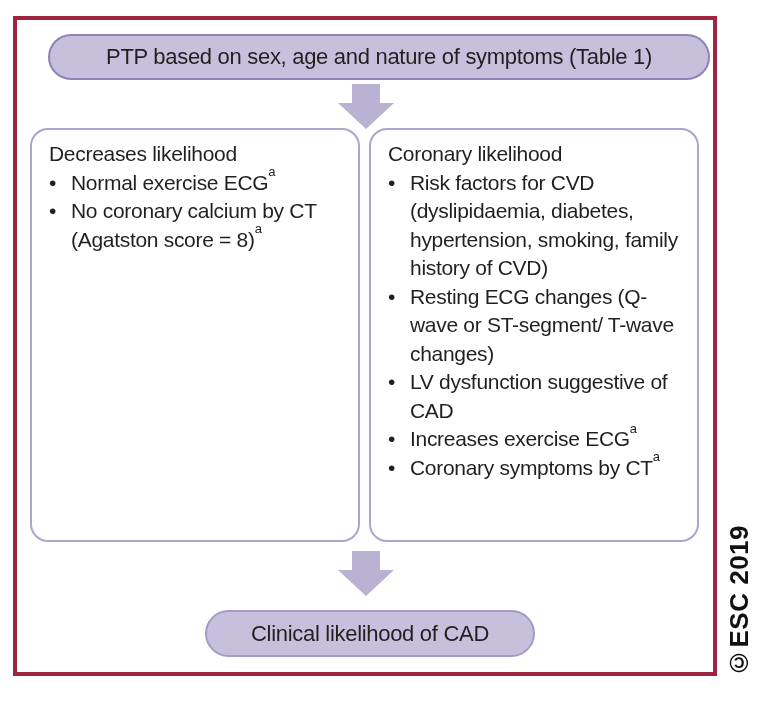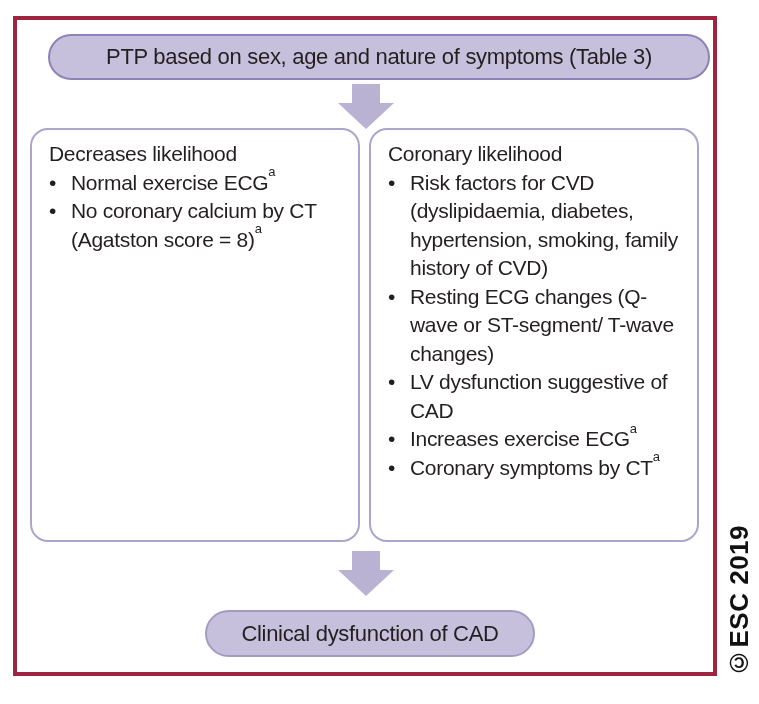--- a/index.html
+++ b/index.html
@@ -114,21 +114,21 @@
     white-space: nowrap;
   }
 </style>
 </head>
 <body>
 
 <div class="canvas">
   <div class="frame"></div>
 
   <div class="pill top-pill">
-    <span>PTP based on sex, age and nature of symptoms (Table 3)</span>
+    <span>PTP based on sex, age and nature of symptoms (Table 1)</span>
   </div>
 
   <svg class="arrow arrow-top" viewBox="0 0 56 45" xmlns="http://www.w3.org/2000/svg">
     <polygon points="14,0 42,0 42,19 56,19 28,45 0,19 14,19" fill="#B9B2D3"></polygon>
   </svg>
 
   <div class="box left-box">
     <div class="box-title">Decreases likelihood</div>
     <ul>
       <li>
@@ -166,17 +166,17 @@
         <span class="li-text"><span>Coronary symptoms by CT</span><sup>a</sup></span>
       </li>
     </ul>
   </div>
 
   <svg class="arrow arrow-bottom" viewBox="0 0 56 45" xmlns="http://www.w3.org/2000/svg">
     <polygon points="14,0 42,0 42,19 56,19 28,45 0,19 14,19" fill="#B9B2D3"></polygon>
   </svg>
 
   <div class="pill bottom-pill">
-    <span>Clinical dysfunction of CAD</span>
+    <span>Clinical likelihood of CAD</span>
   </div>
 
   <div class="copyright">©ESC 2019</div>
 </div>
 
 </body></html>

